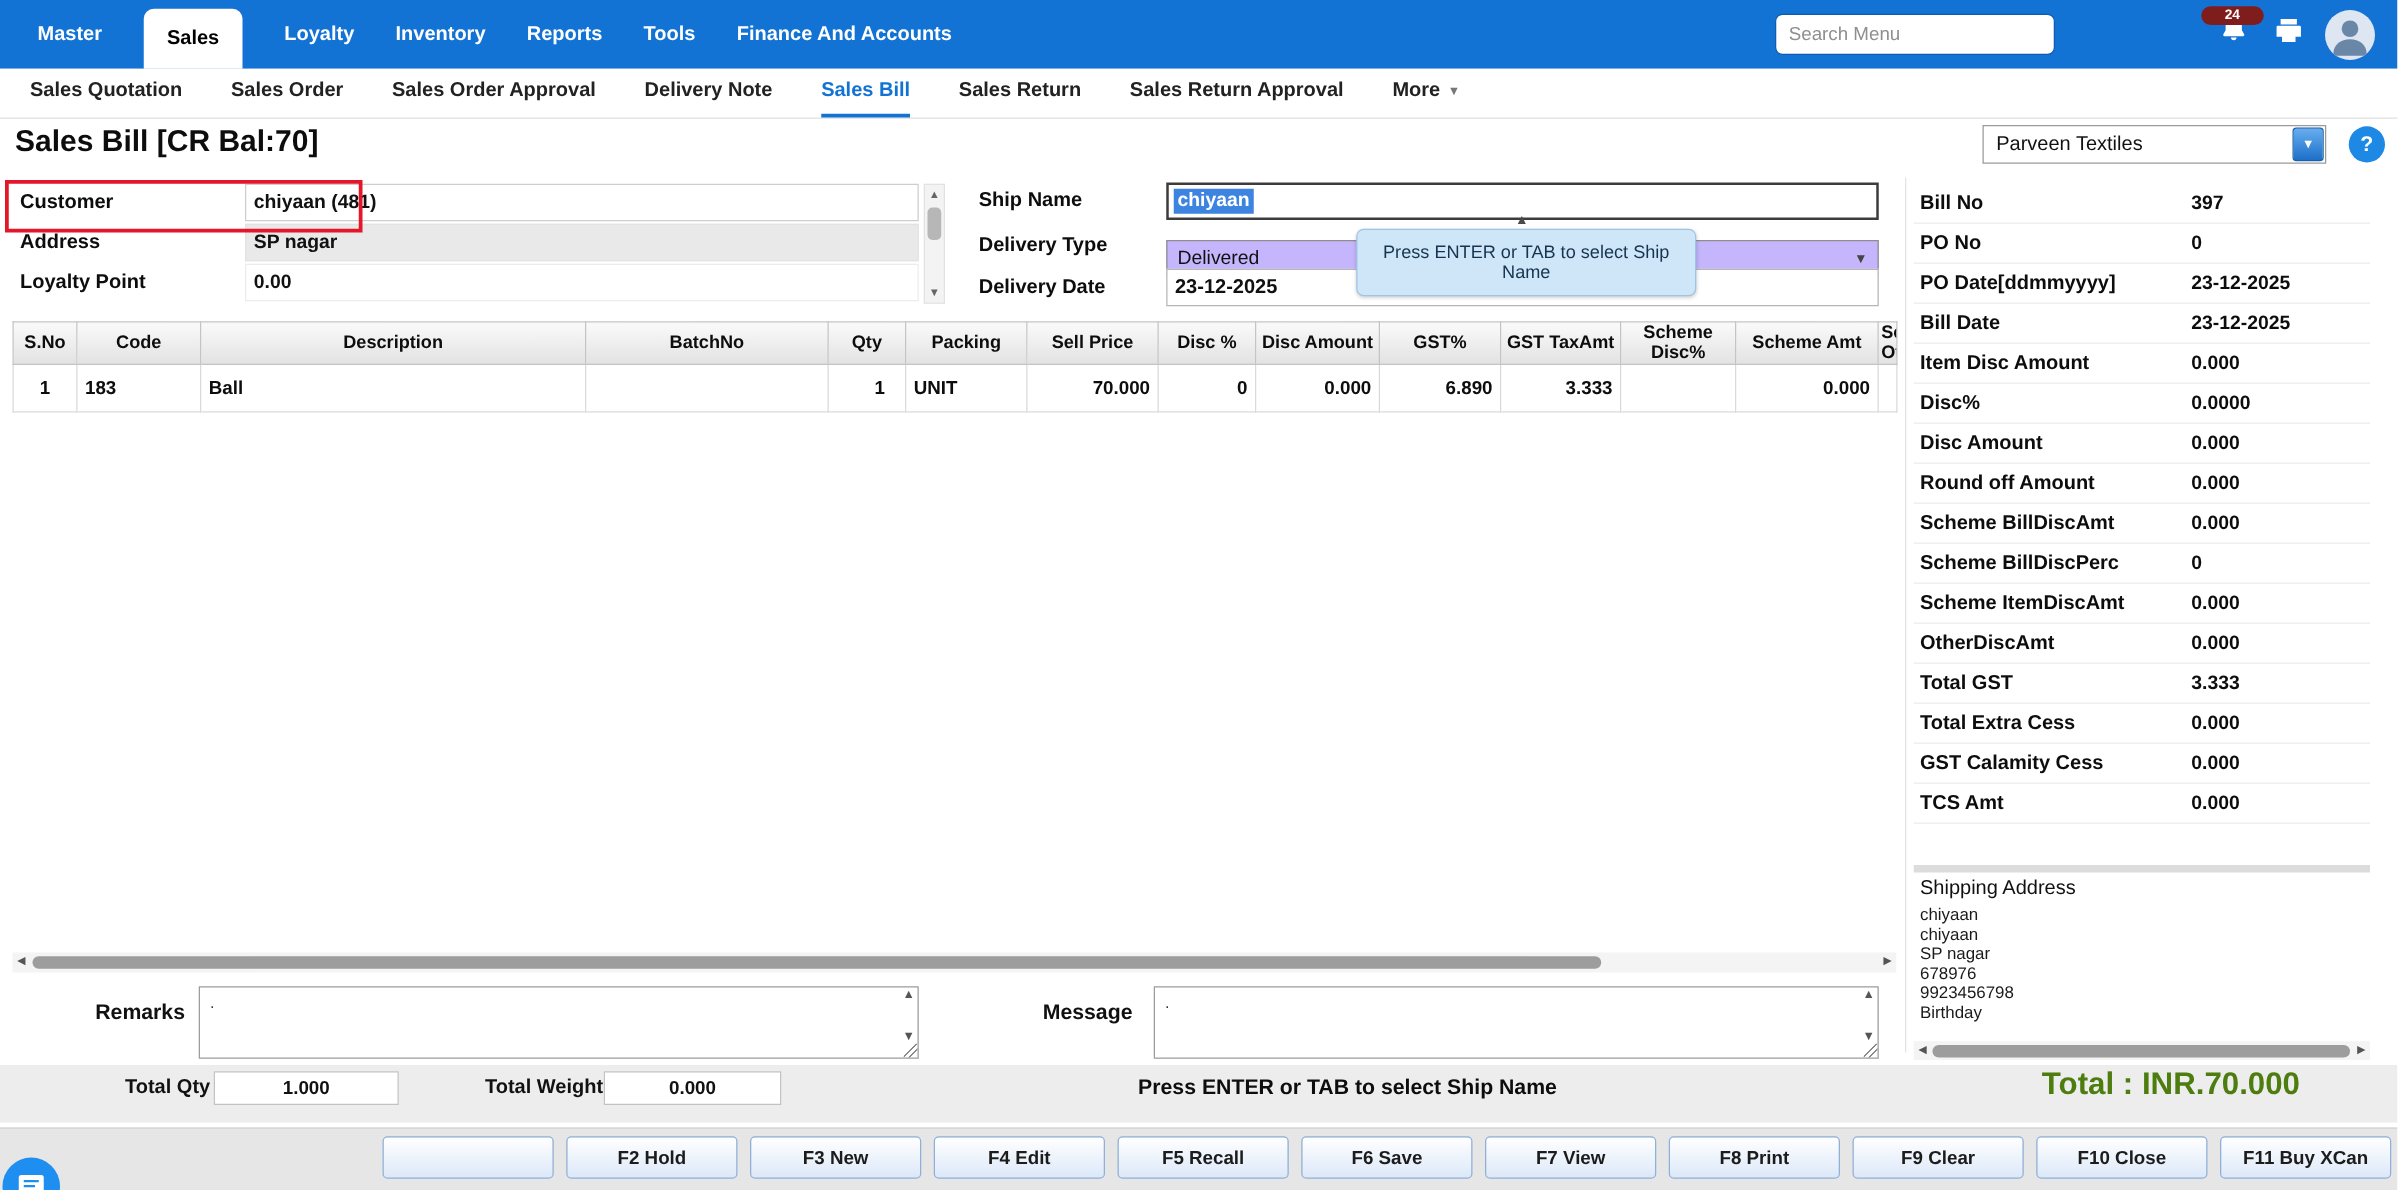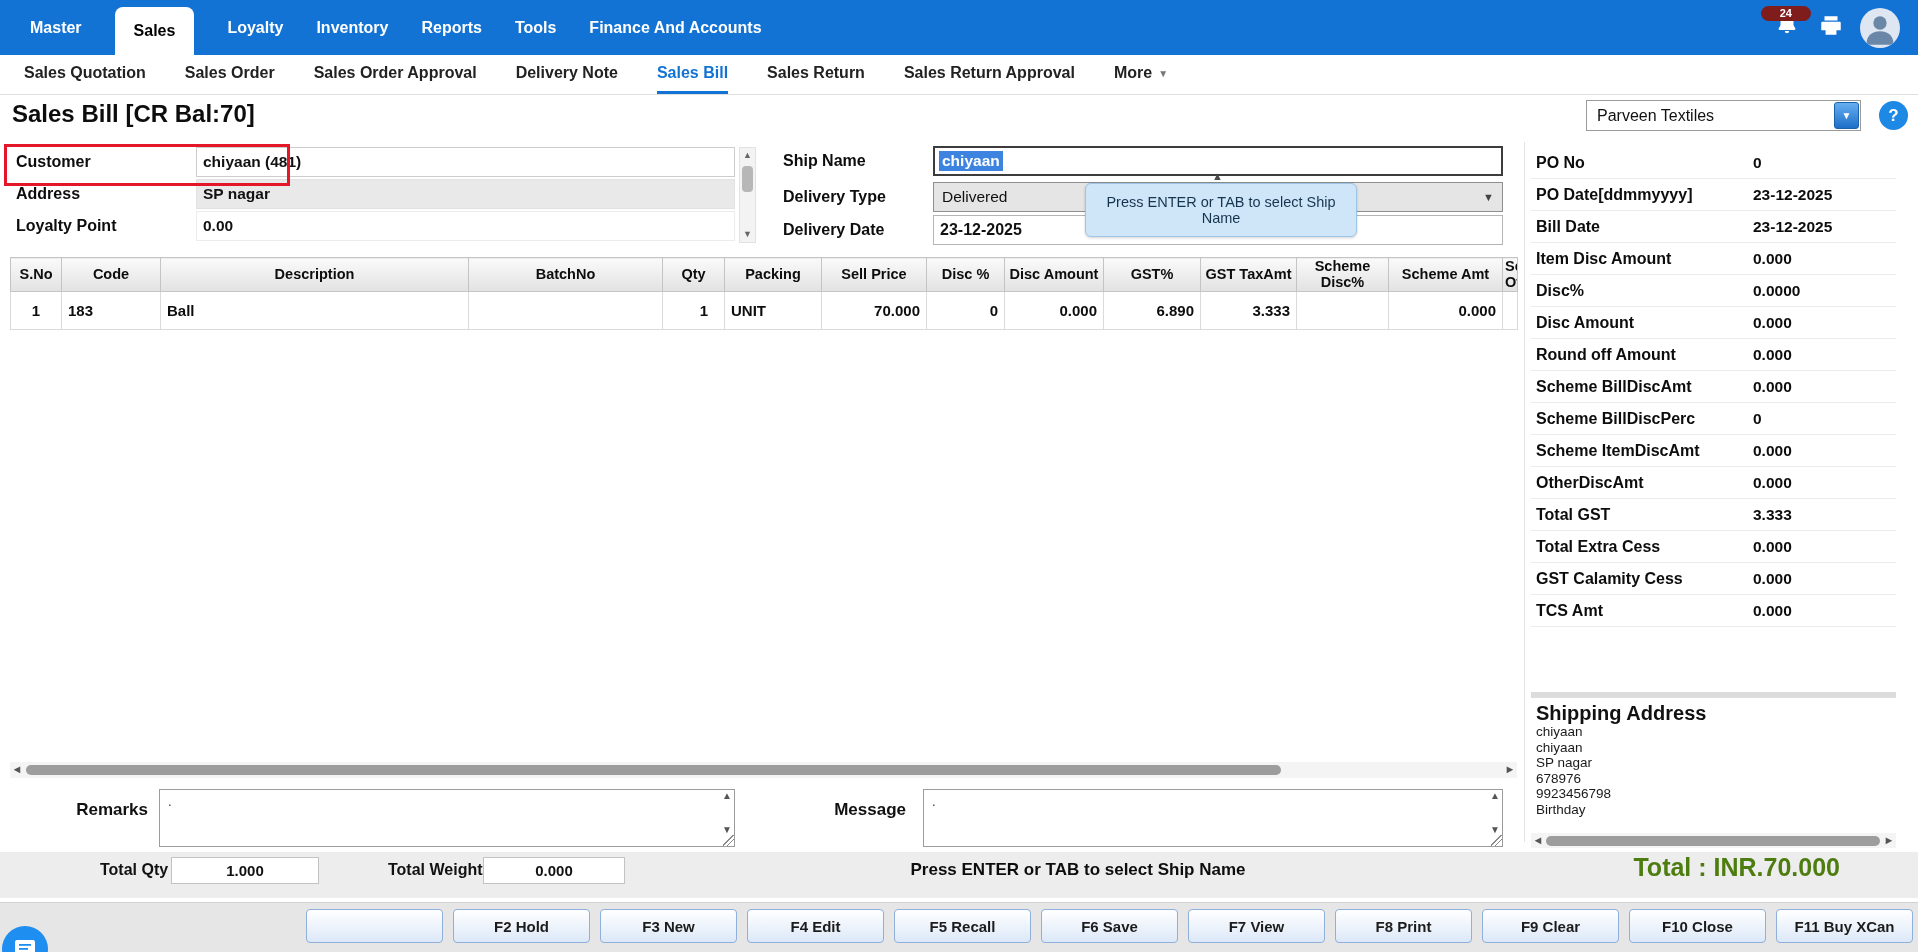--- a/index.html
+++ b/index.html
@@ -51,21 +51,21 @@
   .red-box{position:absolute;left:4px;top:144px;width:286px;height:42px;border:3px solid #e3162a;z-index:4}
   .vscroll{position:absolute;left:739px;top:147px;width:17px;height:96px;background:#f3f3f3;border:1px solid #e2e2e2}
   .vs-up,.vs-down{position:absolute;left:0;width:15px;height:15px;font-size:9px;color:#666;text-align:center;line-height:15px;cursor:pointer}
   .vs-up{top:0}.vs-down{bottom:0}
   .vs-thumb{position:absolute;left:2px;top:18px;width:11px;height:26px;background:#b7b7b7;border-radius:4px;cursor:pointer}
 
   
   .ship-input{position:absolute;left:933px;top:146px;width:570px;height:30px;border:2px solid #3c3c3c;background:#fff;
     display:flex;align-items:center;padding-left:4px;cursor:text}
   .selected-text{background:#3d84e0;color:#fff;font-size:15.5px;font-weight:600;padding:1px 3px}
-  .dtype-select{position:absolute;left:933px;top:182px;width:570px;height:30px;border:1px solid #8e8e8e;background:#e5e5e5;
+  .dtype-select{position:absolute;left:933px;top:192px;width:570px;height:30px;border:1px solid #8e8e8e;background:#c4b5fd;
     display:flex;align-items:center;padding:0 8px;font-size:15.5px;cursor:pointer}
   .dtype-select .chev{margin-left:auto;color:#444;font-size:11px}
   .ddate-input{position:absolute;left:933px;top:215px;width:570px;height:30px;border:1px solid #b5b5b5;background:#fff;
     display:flex;align-items:center;padding-left:6px;font-size:16px;font-weight:700;cursor:text}
   .tooltip{position:absolute;left:1085px;top:183px;width:272px;min-height:54px;background:#cfe6f9;border:1px solid #9fc4e6;
     border-radius:6px;display:flex;align-items:center;justify-content:center;text-align:center;font-size:14.5px;
     color:#17344f;padding:6px 16px;z-index:6;box-shadow:0 1px 3px rgba(0,0,0,.18)}
   .tooltip-caret{position:absolute;left:1212px;top:170px;color:#4a4a4a;font-size:11px;z-index:7}
 
   
@@ -88,21 +88,21 @@
   .hs-thumb-main{left:16px;width:1255px}
   .hs-thumb-panel{left:15px;width:334px}
 
   
   .vdivider{position:absolute;left:1524px;top:142px;width:1px;height:700px;background:#e3e3e3}
   .summary{position:absolute;left:1531px;top:147px;width:365px}
   .sum-row{display:flex;align-items:center;height:32px;border-bottom:1px solid #ebebeb}
   .sum-label{width:222px;font-size:16px;font-weight:700;color:#0d0d0d;padding-left:5px;white-space:nowrap;overflow:hidden}
   .sum-value{font-size:15.5px;font-weight:700;color:#0d0d0d;white-space:nowrap}
   .ship-divider{position:absolute;left:1531px;top:692px;width:365px;height:6px;background:#dcdcdc}
-  .ship-addr-title{position:absolute;left:1536px;top:702px;font-size:20px;font-weight:700}
+  .ship-addr-title{position:absolute;left:1536px;top:702px;font-size:16px;font-weight:400}
   .ship-addr-lines{position:absolute;left:1536px;top:724px;font-size:13.5px;line-height:15.5px;color:#1a1a1a}
 
   
   .remarks-label{position:absolute;left:40px;top:800px;width:108px;text-align:right;font-size:17px;font-weight:700}
   .message-label{position:absolute;left:796px;top:800px;width:110px;text-align:right;font-size:17px;font-weight:700}
   .memo-box{position:absolute;top:789px;height:58px;border:1px solid #9c9c9c;background:#fff;cursor:text}
   .remarks-box{left:159px;width:576px}
   .message-box{left:923px;width:580px}
   .memo-content{position:absolute;left:8px;top:4px;font-size:13px;color:#333}
   .memo-up{position:absolute;right:2px;top:0;font-size:10px;color:#555;cursor:pointer}
@@ -139,20 +139,21 @@
   <nav class="menus">
     <div class="menu">Master</div>
     <div class="menu active">Sales</div>
     <div class="menu">Loyalty</div>
     <div class="menu">Inventory</div>
     <div class="menu">Reports</div>
     <div class="menu">Tools</div>
     <div class="menu">Finance And Accounts</div>
   </nav>
   <div class="topbar-right">
+    <input class="search" placeholder="Search Menu" style="">
     <div class="bell-wrap">
       <svg width="26" height="26" viewBox="0 0 24 24">
         <path fill="#ffffff" d="M12 2a6 6 0 0 0-6 6v3.2L4.4 14a1 1 0 0 0 .8 1.6h13.6a1 1 0 0 0 .8-1.6L18 11.2V8a6 6 0 0 0-6-6zm-2 14.6a2 2 0 0 0 4 0h-4z"></path>
       </svg>
       <span class="badge">24</span>
     </div>
     <div class="printer-wrap">
       <svg width="26" height="26" viewBox="0 0 24 24">
         <path fill="#ffffff" d="M6 3h12v4H6zM4 8h16a1 1 0 0 1 1 1v7h-4v4H7v-4H3V9a1 1 0 0 1 1-1zm4 8h8v3H8z"></path>
       </svg>
@@ -275,20 +276,24 @@
 
 <div class="hscroll hscroll-main">
   <div class="hs-left">◄</div>
   <div class="hs-thumb hs-thumb-main"></div>
   <div class="hs-right">►</div>
 </div>
 
 <div class="vdivider"></div>
 <aside class="summary">
   <div class="sum-row">
+      <span class="sum-label">Bill No</span>
+      <span class="sum-value">397</span>
+    </div>
+  <div class="sum-row">
       <span class="sum-label">PO No</span>
       <span class="sum-value">0</span>
     </div>
   <div class="sum-row">
       <span class="sum-label">PO Date[ddmmyyyy]</span>
       <span class="sum-value">23-12-2025</span>
     </div>
   <div class="sum-row">
       <span class="sum-label">Bill Date</span>
       <span class="sum-value">23-12-2025</span>

